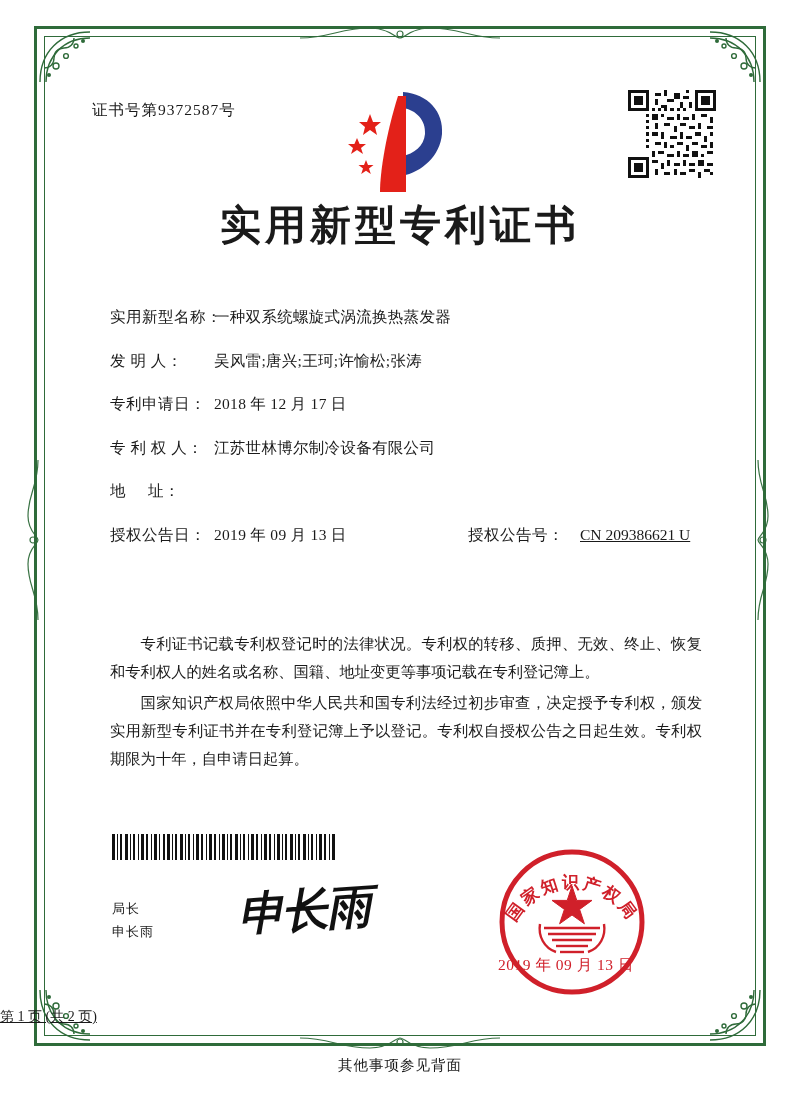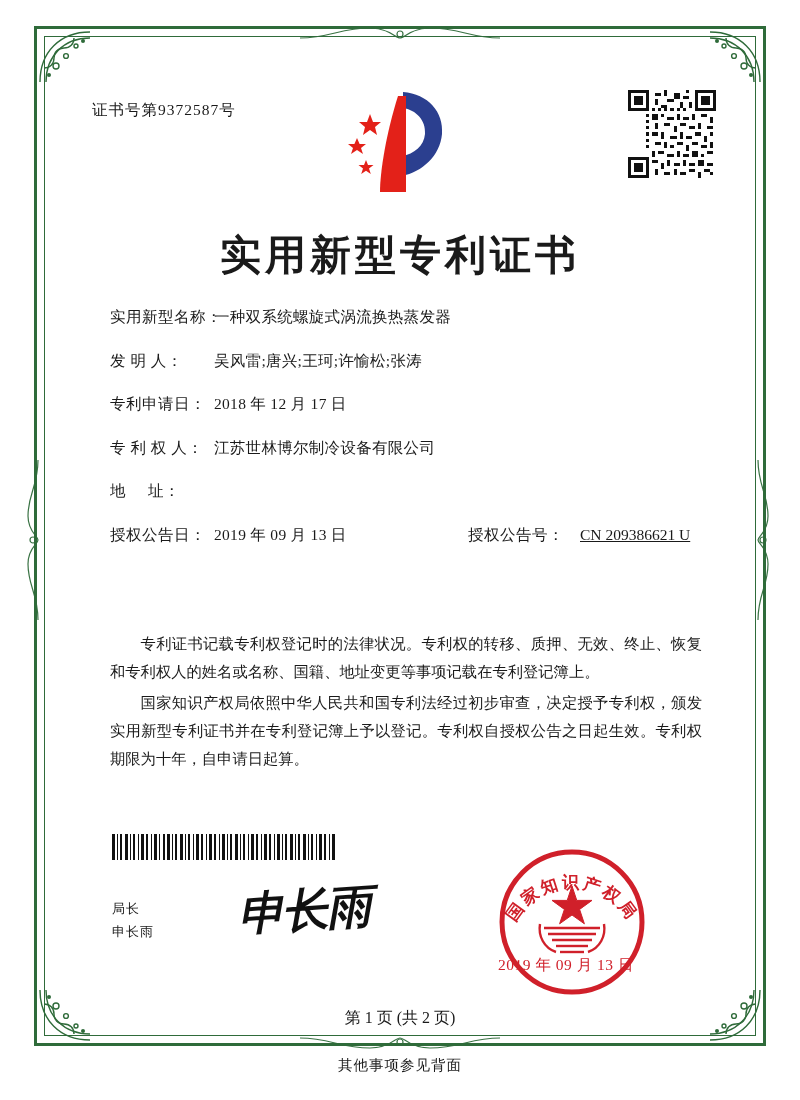--- a/index.html
+++ b/index.html
@@ -73,21 +73,21 @@
   }
 
   .qr {
     position: absolute;
     right: 84px; top: 90px;
     width: 88px; height: 88px;
   }
 
   .title {
     position: absolute;
-    left: 0; right: 0; top: 228px;
+    left: 0; right: 0; top: 198px;
     text-align: center;
     font-size: 41px;
     font-weight: bold;
     letter-spacing: 4px;
     font-family: "DejaVu Serif", "Liberation Serif", serif;
   }
 
   
   .fields {
     position: absolute;
@@ -179,22 +179,22 @@
     left: 498px; top: 955px;
     font-size: 15.5px;
     color: #d0202a;
     letter-spacing: 0.5px;
   }
 
   
   .page-num {
     position: absolute;
     left: 0; right: 0; top: 1008px;
-    text-align: center;
-    font-size: 16px;
+    font-size: 14px;
+    text-decoration: underline;
   }
   .footnote {
     position: absolute;
     left: 0; right: 0; top: 1056px;
     text-align: center;
     font-size: 14.5px;
     letter-spacing: 1px;
   }
 </style>
 </head>

